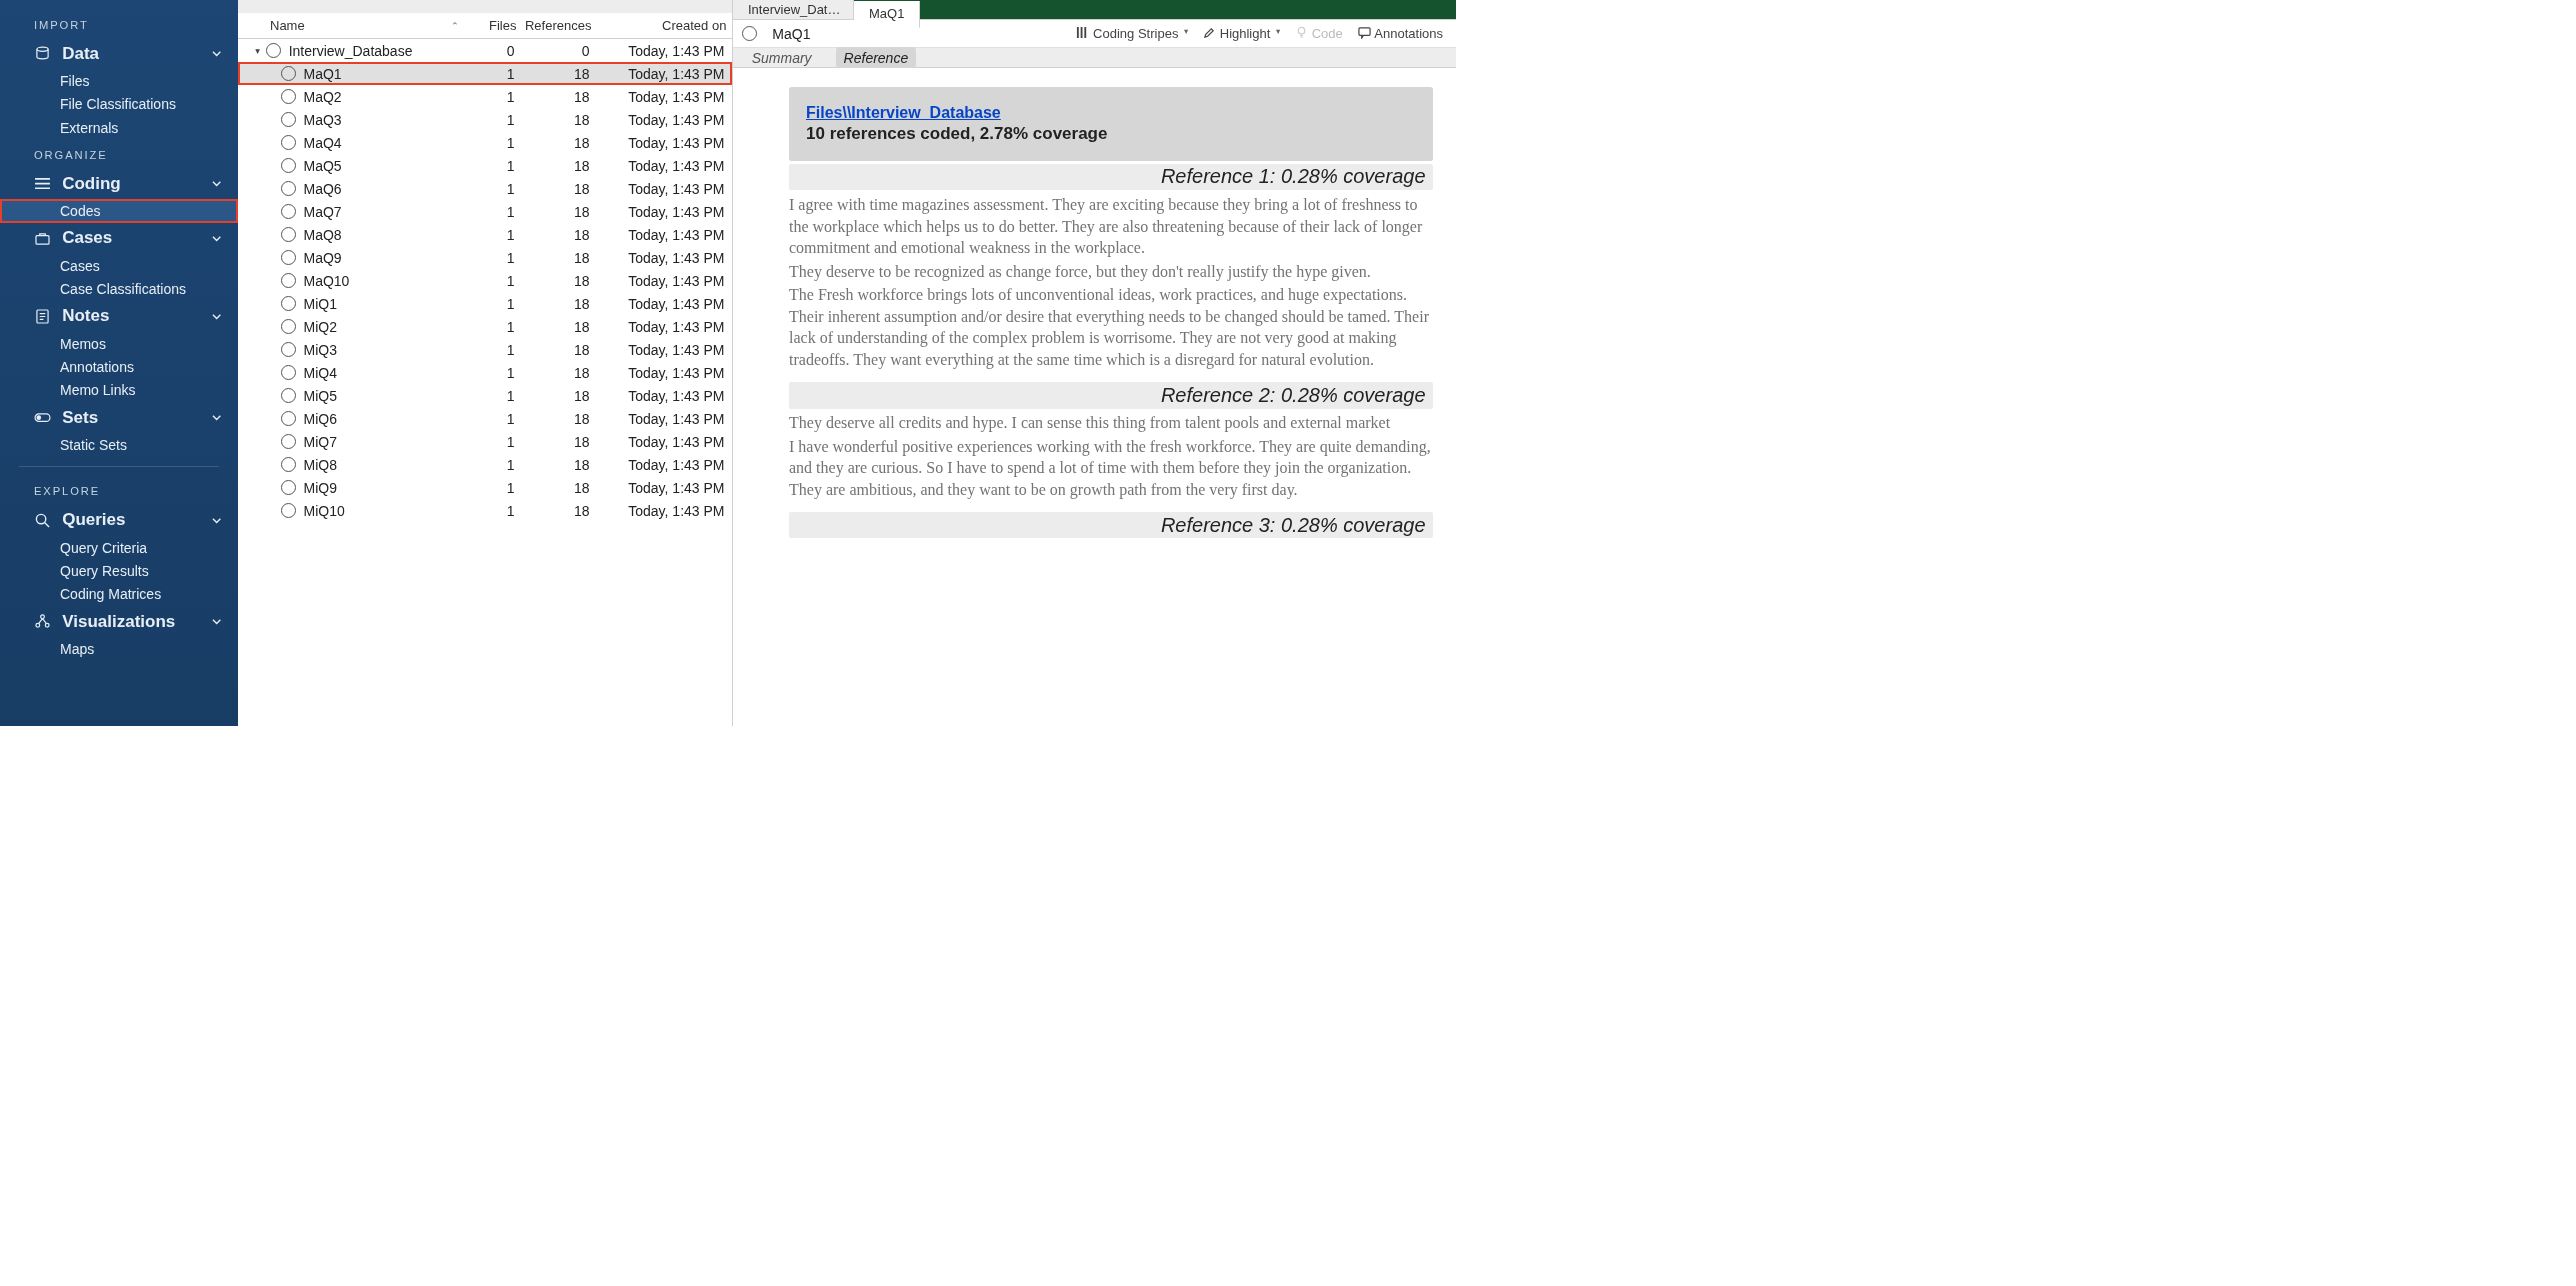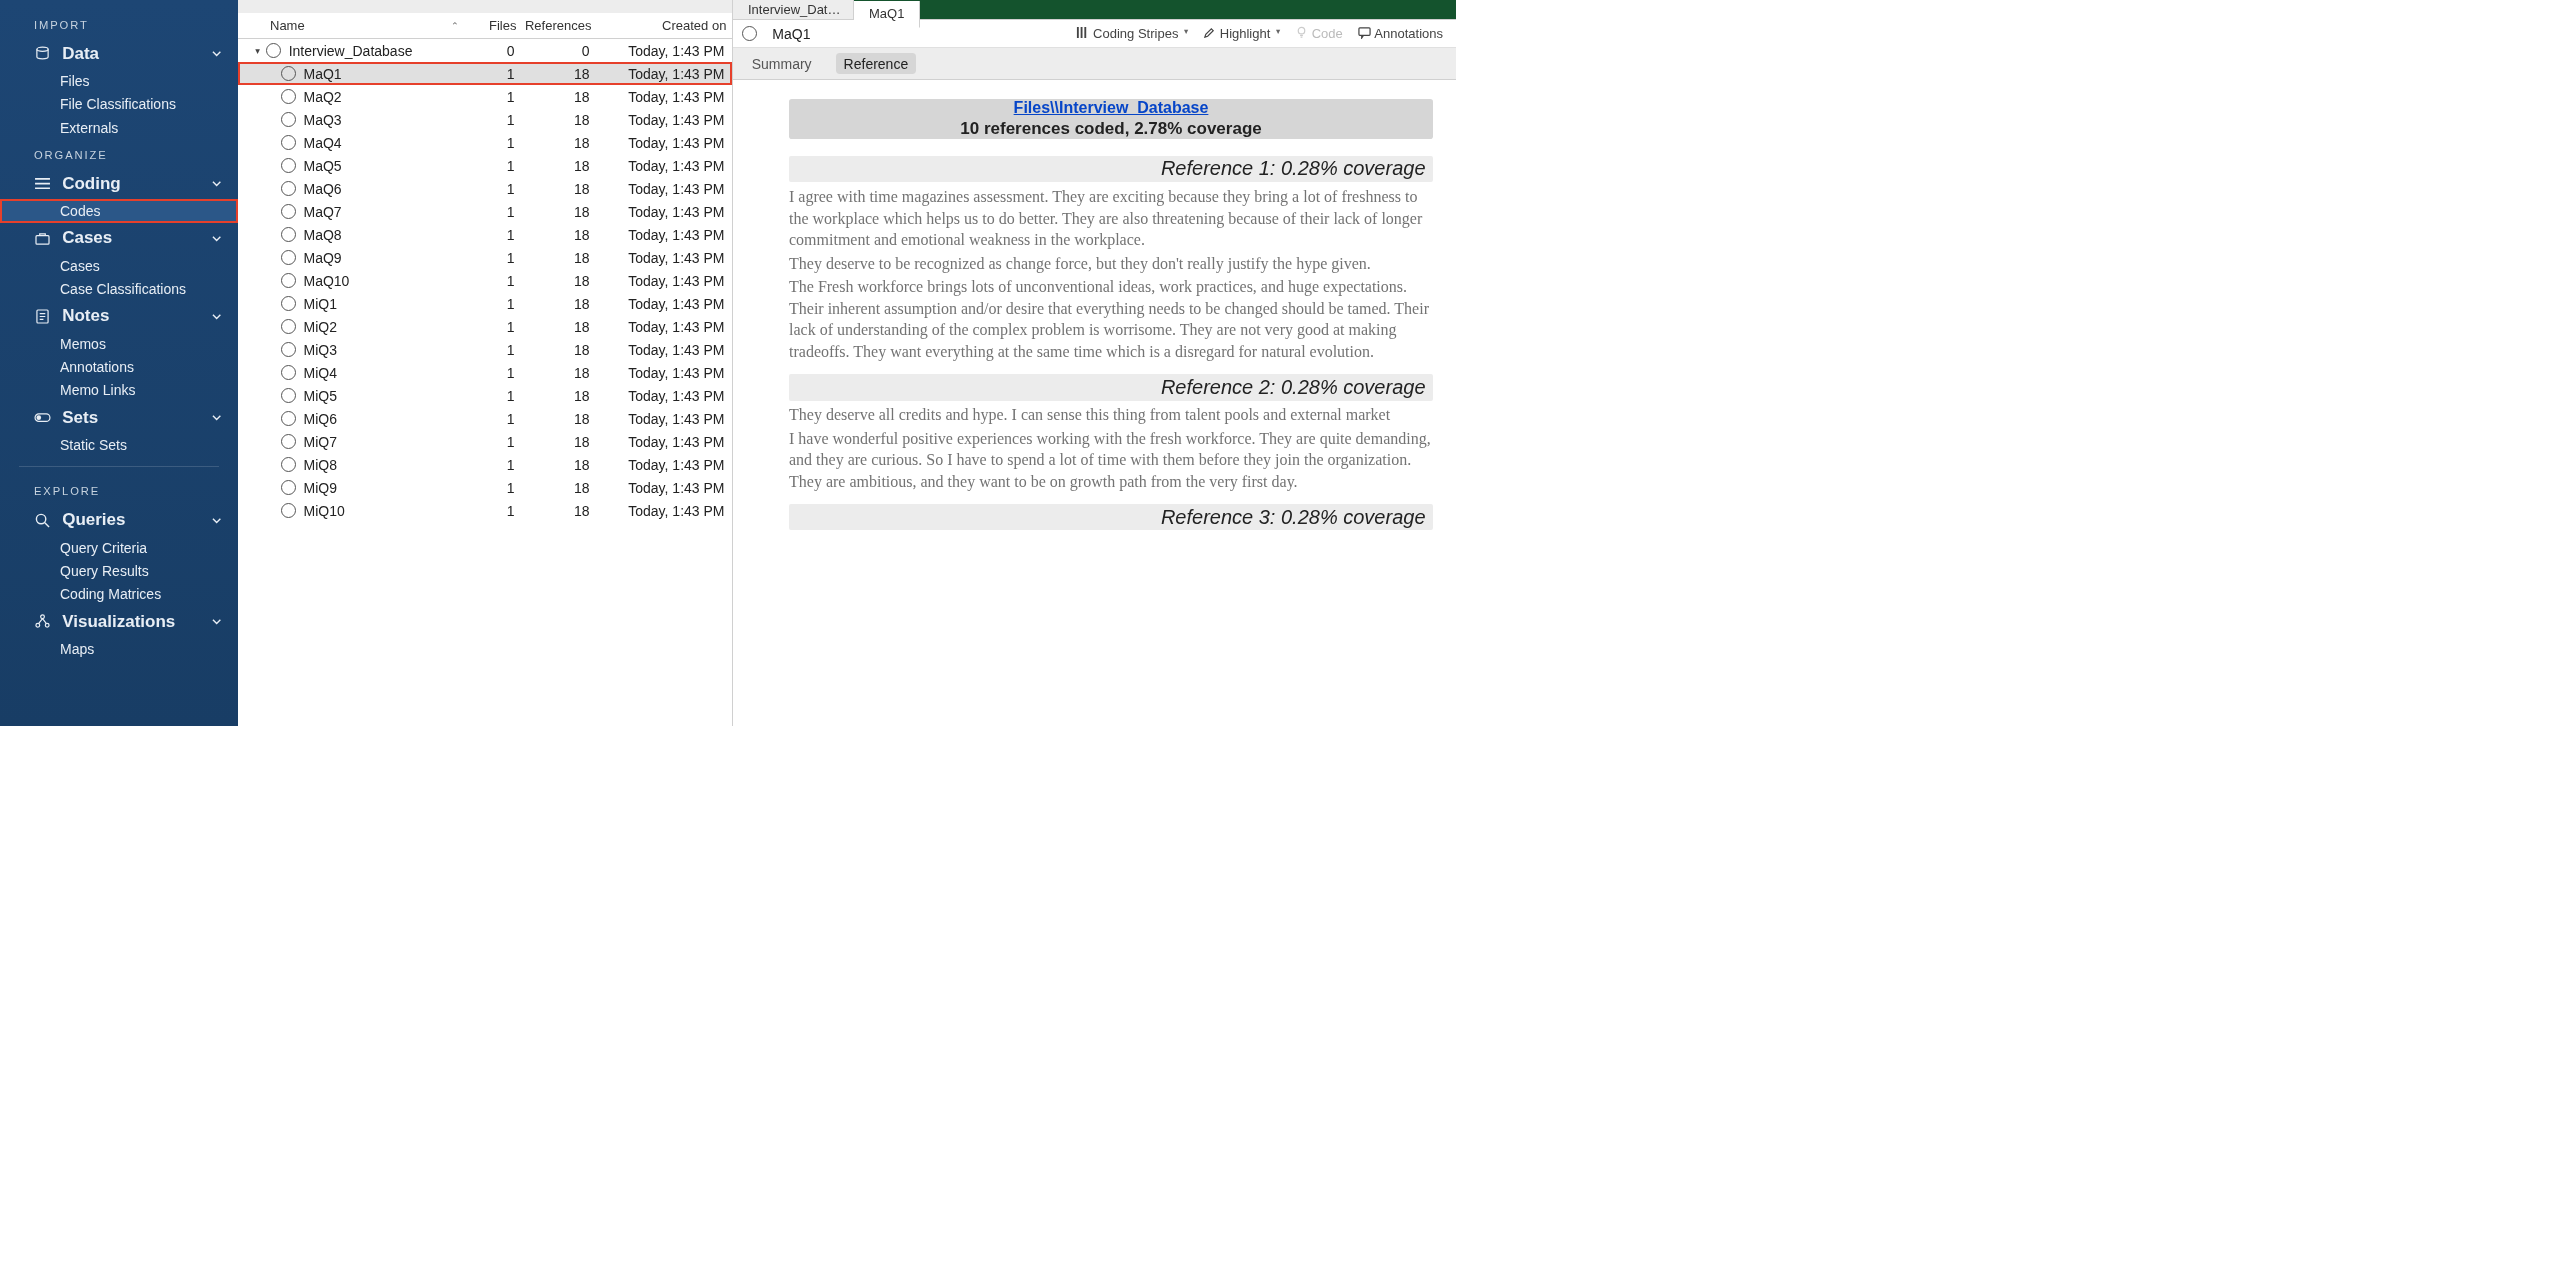--- a/index.html
+++ b/index.html
@@ -186,49 +186,49 @@
     gap: 3.7px;
     font-size: 13px;
     color: #444;
     padding: 0 3.7px;
     cursor: pointer;
   }
   .tool-btn .ic { font-size: 13px; }
   .caret-sm { font-size: 8.4px; color:#666; margin-left:1.9px;}
   .subtabs {
     display: flex;
-    height: 32px;
+    height: 20px;
     background: #ededed;
     align-items: center;
     padding: 0 11.2px;
     gap: 17px;
     border-bottom: 0.9px solid #d0d0d0;
+    font-style: italic;
   }
   .subtab {
     font-size: 14px;
     color: #555;
     cursor: pointer;
     padding: 2.8px 7.5px;
     border-radius: 3.7px;
   }
   .subtab.active { background: #d6d6d6; color:#222; font-weight:500; }
   .doc-scroll {
     flex: 1;
     overflow-y: auto;
     padding: 18.7px 0 18.7px 56px;
   }
   .doc-card {
     width: 644px;
   }
   .doc-header {
     background: #d6d6d6;
-    text-align: center;
-    padding: 0;
+    padding: 17px;
     border-radius: 2.8px;
-    margin-bottom: 17px;
+    margin-bottom: 3px;
   }
   .doc-header a {
     color: #0645c8;
     font-weight: 700;
     font-size: 16px;
     text-decoration: underline;
   }
   .doc-header .cov {
     font-size: 17px;
     font-weight: 700;

